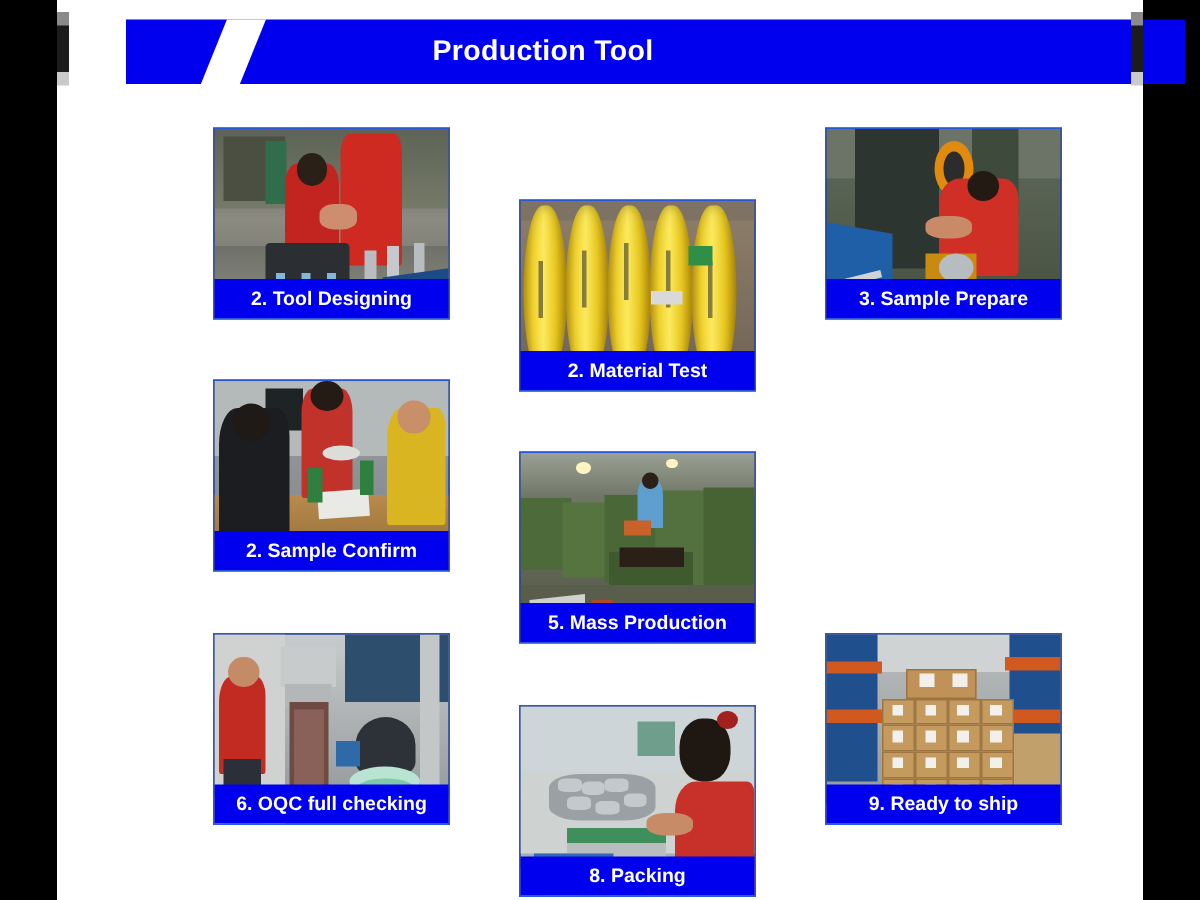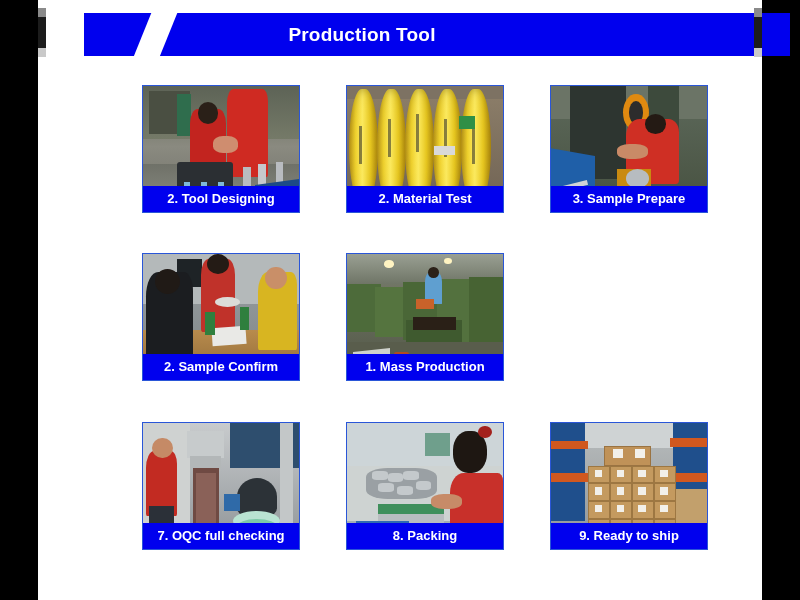--- a/index.html
+++ b/index.html
@@ -98,21 +98,21 @@
   
   .grid {
     position: absolute;
     left: 66px;
     top: 85px;
     width: 656px;
     height: 480px;
   }
 
   .card-col1 { left: 38px;  }
-  .card-col2 { left: 242px; }
+  .card-col2 { left: 242px; margin-top: 48px; }
   .card-col3 { left: 446px; }
 
   .card-row1 { top: 0;   }
   .card-row2 { top: 168; }
   .card-row3 { top: 337; }
 
   .caption {
     position: absolute;
     left: -2px;
     bottom: 0;
@@ -424,21 +424,21 @@
               <div class="sp mE"></div>
             <div class="sp op"></div>
               <div class="sp oph"></div>
             <div class="sp tray"></div>
               <div class="sp chip"></div>
               <div class="sp orange"></div>
             <div class="sp floor2"></div>
               <div class="sp pan"></div>
               <div class="sp drum"></div>
           </div>
-          <div class="caption">1. Mass Production</div>
+          <div class="caption">5. Mass Production</div>
         </div>
       </div>
 
 
       <div class="card-wrap card-col1 card-row3" style="left: 38px; top: 337px;">
         <div class="frame">
           <div class="scene s7">
             <div class="sp wall7"></div>
               <div class="sp bw"></div>
               <div class="sp post"></div>
@@ -448,21 +448,21 @@
               <div class="sp col2"></div>
             <div class="sp bowl7"></div>
               <div class="sp ring"></div>
               <div class="sp ring2"></div>
             <div class="sp box7"></div>
             <div class="sp red7"></div>
               <div class="sp h7"></div>
               <div class="sp pant"></div>
             <div class="sp floor7"></div>
           </div>
-          <div class="caption">7. OQC full checking</div>
+          <div class="caption">6. OQC full checking</div>
         </div>
       </div>
 
       <div class="card-wrap card-col2 card-row3" style="left: 242px; top: 337px;">
         <div class="frame">
           <div class="scene s8">
             <div class="sp wall8"></div>
               <div class="sp grn8"></div>
               <div class="sp tbl"></div>
             <div class="sp pile"></div>

